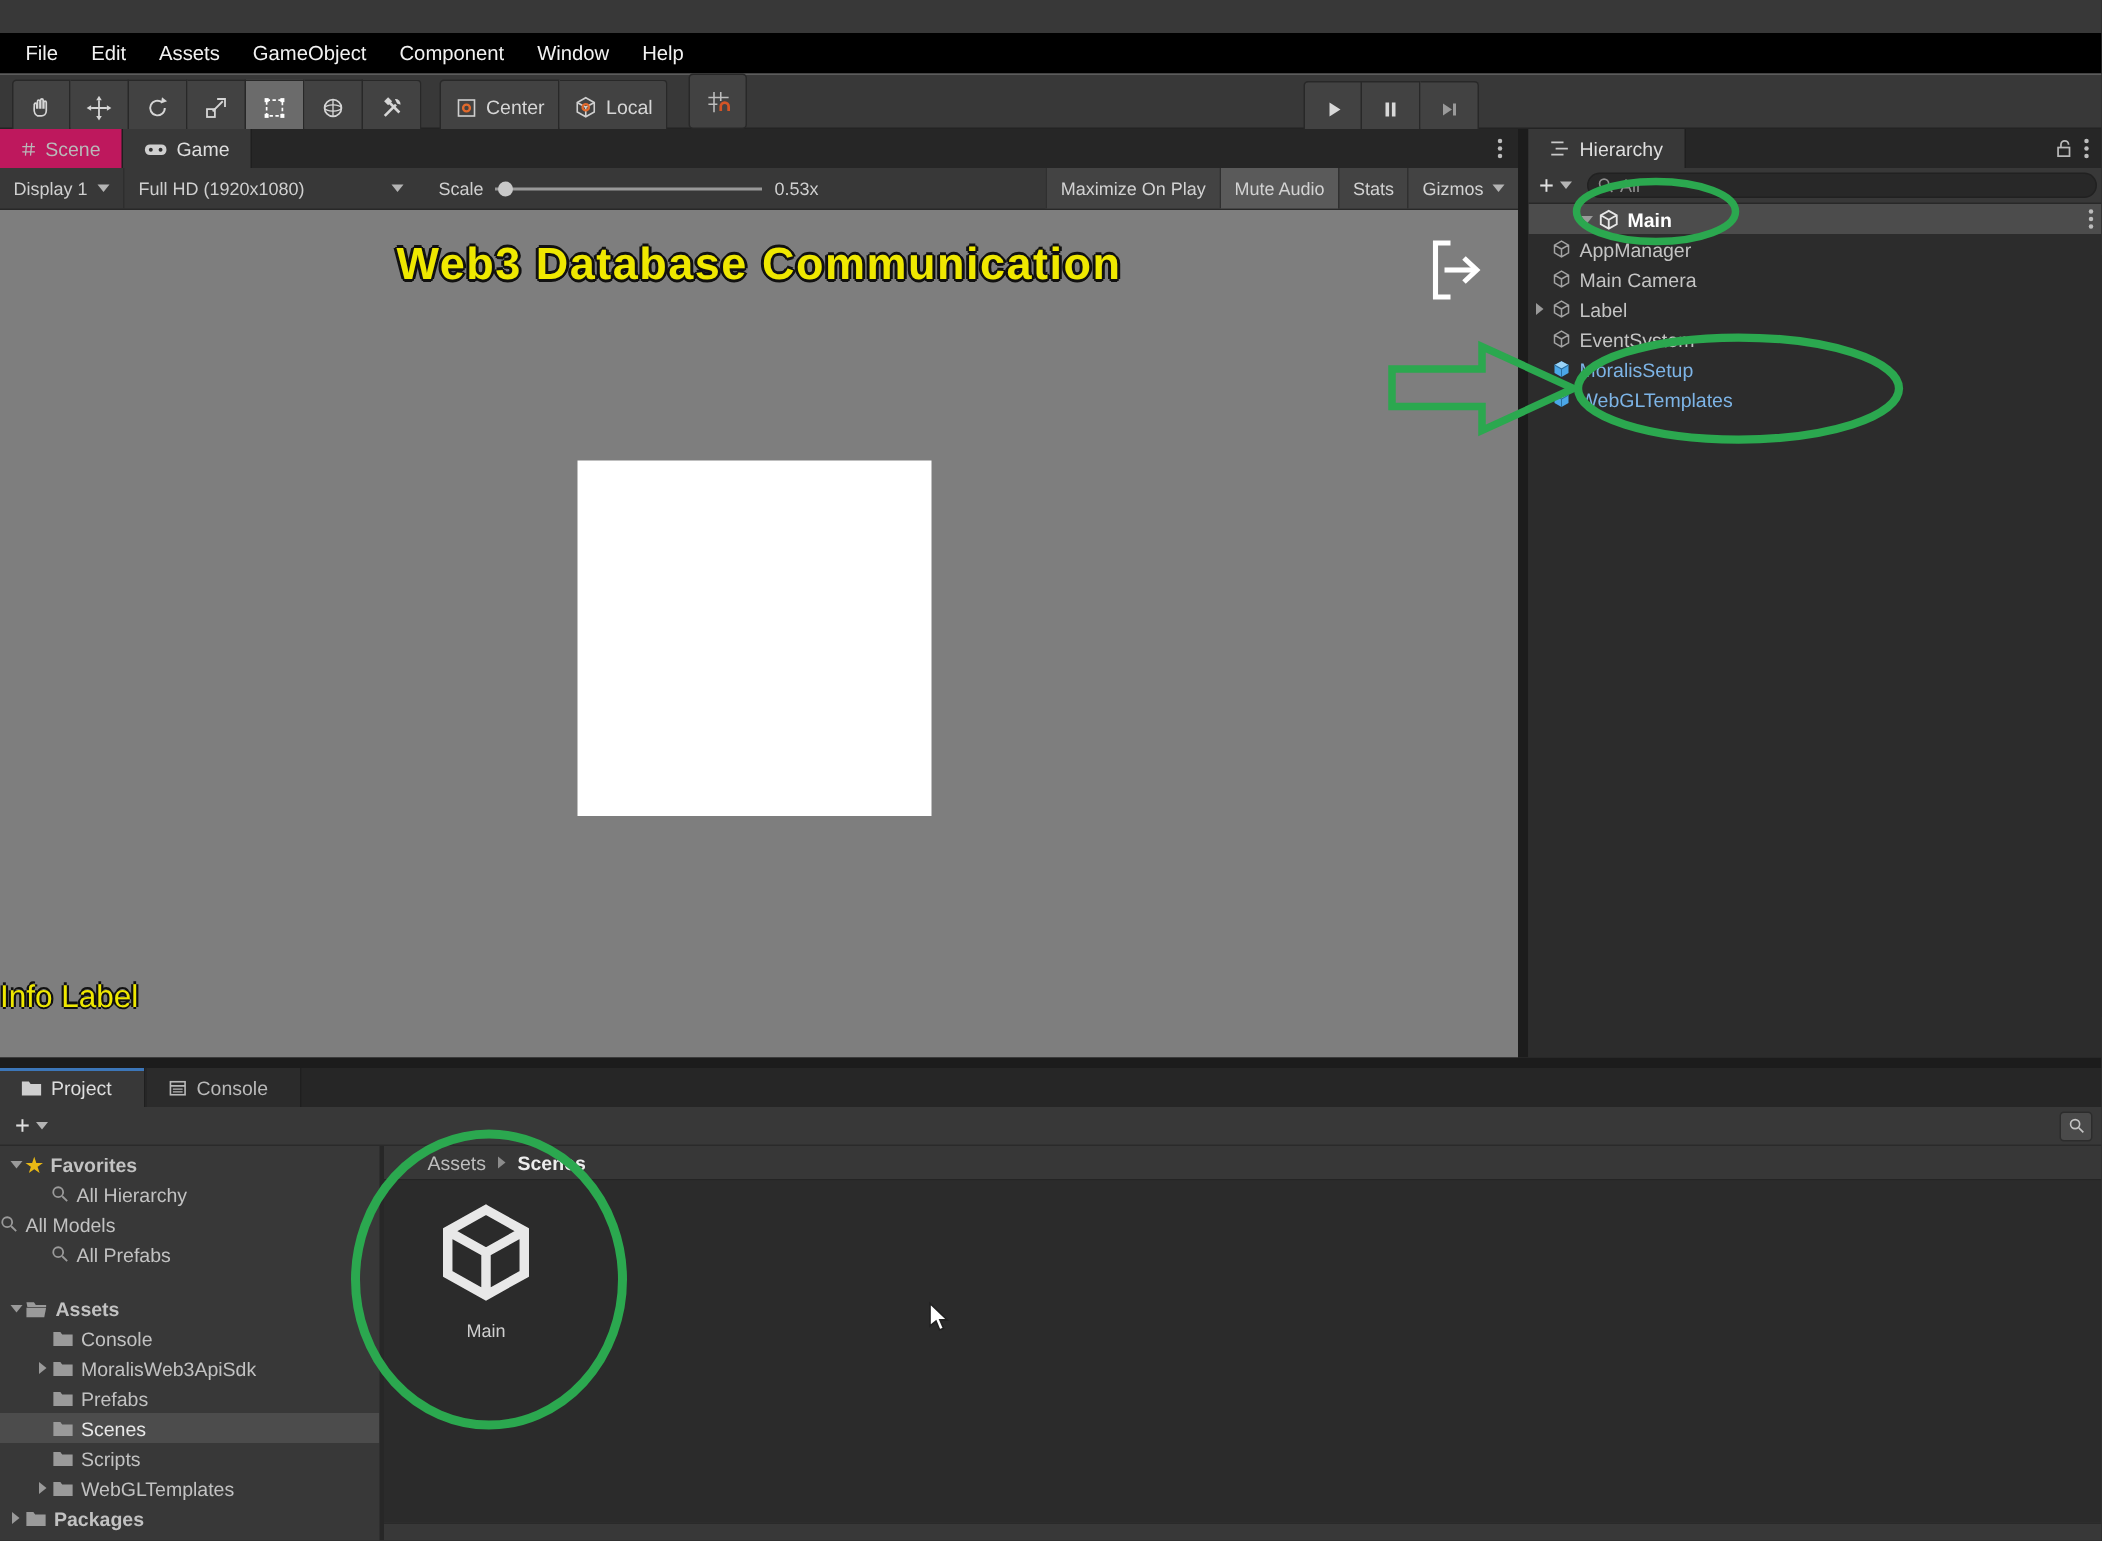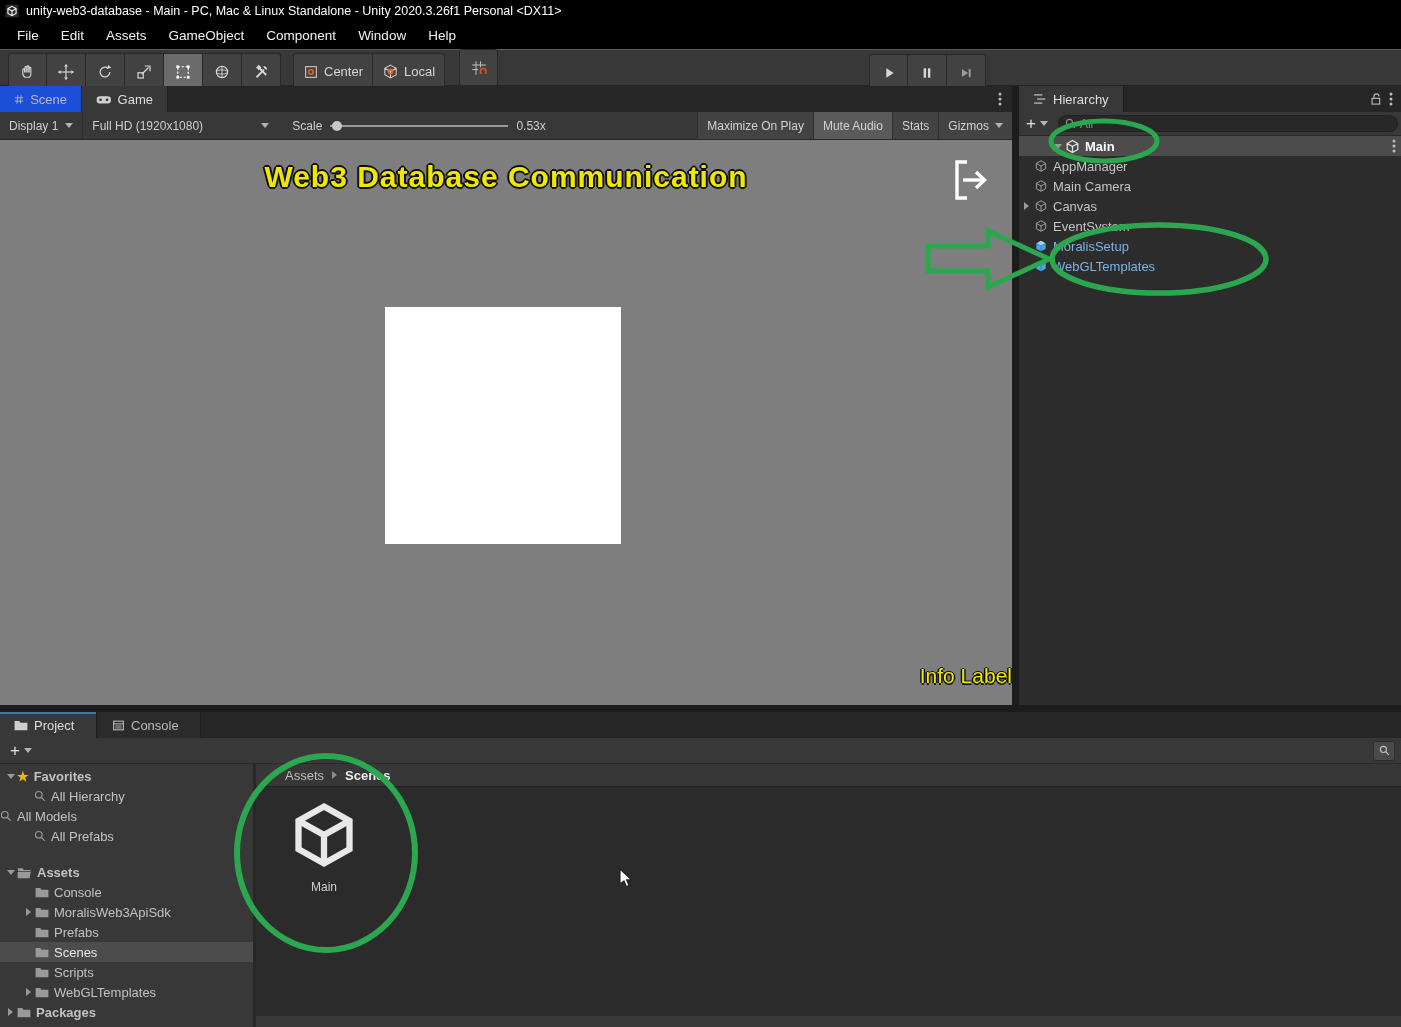--- a/index.html
+++ b/index.html
@@ -24,41 +24,41 @@
   .tbtn{width:39px;height:37px;background:#424242;border:1px solid #282828;border-left:none;display:flex;align-items:center;justify-content:center;color:#d6d6d6}
   .tgroup .tbtn:first-child{border-left:1px solid #282828;border-radius:3px 0 0 3px}
   .tgroup .tbtn:last-child{border-radius:0 3px 3px 0}
   .tbtn.active{background:#6b6b6b;color:#fff}
   .tbtn.wide{width:auto;padding:0 9px;gap:5px;font-size:13px}
   .tbtn.single{border-left:1px solid #282828;border-radius:3px}
   .playgroup{position:absolute;left:869px;top:4px;display:flex;height:29px}
 
   
   .tabbar{height:26px;background:#262626;display:flex;align-items:stretch;position:relative}
-  .tab{display:flex;align-items:center;gap:6px;padding:0 14px;background:#1d4ed8;color:#b9b9b9;border-right:1px solid #1f1f1f;font-size:13px;position:relative}
+  .tab{display:flex;align-items:center;gap:6px;padding:0 14px;background:#be185d;color:#b9b9b9;border-right:1px solid #1f1f1f;font-size:13px;position:relative}
   .tab.active{background:#383838;color:#dedede}
   .kebab{display:flex;align-items:center;justify-content:center;width:16px}
 
   
   .game-panel{position:absolute;top:86px;left:0;width:1012px;height:619px;background:#383838}
   .controlbar{height:28px;background:#383838;border-bottom:1px solid #282828;display:flex;align-items:center;font-size:12px;color:#cfcfcf}
   .dd{display:flex;align-items:center;gap:7px;padding:0 9px;height:100%}
   .caret{width:0;height:0;border-left:4px solid transparent;border-right:4px solid transparent;border-top:5px solid #b4b4b4}
   .tri-right{width:0;height:0;border-top:4px solid transparent;border-bottom:4px solid transparent;border-left:5px solid #9a9a9a}
   .tri-down{width:0;height:0;border-left:4px solid transparent;border-right:4px solid transparent;border-top:5px solid #9a9a9a}
   .slider-wrap{display:flex;align-items:center;margin-left:14px;gap:8px}
   .slider-track{position:relative;width:178px;height:2px;background:#999}
   .slider-knob{position:absolute;left:2px;top:-4px;width:10px;height:10px;border-radius:50%;background:#c8c8c8}
   .cb-right{margin-left:auto;display:flex;align-items:center;height:100%}
   .cb-btn{display:flex;align-items:center;gap:6px;height:100%;padding:0 9px;background:#434343;border-left:1px solid #303030;color:#d2d2d2}
   .cb-btn.lit{background:#5a5a5a}
   .game-view{position:relative;width:100%;height:569px;background:#7e7e7e;overflow:hidden}
   .gv-title{position:absolute;top:20px;left:0;width:100%;text-align:center;font-size:30px;font-weight:bold;letter-spacing:1px;color:var(--overlay-yellow);text-shadow:-2px 0 0 #111,2px 0 0 #111,0 -2px 0 #111,0 2px 0 #111,-1px -1px 0 #111,1px 1px 0 #111,-1px 1px 0 #111,1px -1px 0 #111}
   .gv-square{position:absolute;left:385px;top:167px;width:236px;height:237px;background:#fff}
-  .gv-info{position:absolute;top:524px;left:0;width:100%;text-align:right;font-size:21px;color:var(--overlay-yellow);text-shadow:-1.5px 0 0 #111,1.5px 0 0 #111,0 -1.5px 0 #111,0 1.5px 0 #111}
+  .gv-info{position:absolute;top:513px;left:0;width:100%;text-align:left;font-size:21px;color:var(--overlay-yellow);text-shadow:-1.5px 0 0 #111,1.5px 0 0 #111,0 -1.5px 0 #111,0 1.5px 0 #111}
   .gv-exit{position:absolute;top:18px;right:22px;width:38px;height:44px;color:#fff}
 
   
   .v-divider{position:absolute;left:1012px;top:86px;width:7px;height:619px;background:#1c1c1c}
   .hier-panel{position:absolute;top:86px;left:1019px;right:0;height:619px;background:#2c2c2c;display:flex;flex-direction:column}
   .hier-panel .tabbar .spacer,.bottom-panel .tabbar .spacer{flex:1}
   .searchrow{height:24px;background:#383838;border-bottom:1px solid #282828;display:flex;align-items:center;padding:0 3px;gap:6px}
   .plusdd{display:flex;align-items:center;gap:4px;padding:0 4px;color:#e0e0e0}
   .searchfield{flex:1;height:17px;background:#282828;border:1px solid #212121;border-radius:9px;display:flex;align-items:center;gap:4px;padding:0 6px;color:#8f8f8f;font-size:12px}
   .tree{flex:1;overflow:hidden}
@@ -95,27 +95,20 @@
   .statusbar{height:12px;background:#383838;border-top:1px solid #2a2a2a}
 
   .star{color:#e9b915;font-size:13px;line-height:1}
   .annot{position:absolute;inset:0;pointer-events:none;color:var(--accent-green)}
 </style>
 </head>
 <body>
 
 <div class="window">
 
-  <div class="titlebar">
-    <svg width="14" height="14" viewBox="0 0 24 24">
-        <rect x="1" y="1" width="22" height="22" fill="#2a2a2a"></rect>
-        <path d="M12 4 L19 8 V16 L12 20 L5 16 V8 Z M12 12 V20 M12 12 L19 8 M12 12 L5 8" fill="none" stroke="#fff" stroke-width="1.8"></path>
-      </svg>
-    <span>unity-web3-database - Main - PC, Mac &amp; Linux Standalone - Unity 2020.3.26f1 Personal &lt;DX11&gt;</span>
-  </div>
 
   <div class="menubar">
     <span class="mi">File</span>
     <span class="mi">Edit</span>
     <span class="mi">Assets</span>
     <span class="mi">GameObject</span>
     <span class="mi">Component</span>
     <span class="mi">Window</span>
     <span class="mi">Help</span>
   </div>
@@ -389,21 +382,21 @@
       </div>
       <div class="h-row child">
         <span class="slot">
             <span class="tri-right"></span>
           </span>
         <span class="icon16">
             <svg width="14" height="14" viewBox="0 0 24 24">
               <path d="M12 3 L20 7.5 V16.5 L12 21 L4 16.5 V7.5 Z M12 12 V21 M12 12 L20 7.5 M12 12 L4 7.5" fill="none" stroke="#a2a2a2" stroke-width="1.7"></path>
             </svg>
           </span>
-        <span class="lbl">Canvas</span>
+        <span class="lbl">Label</span>
       </div>
       <div class="h-row child">
         <span class="slot"></span>
         <span class="icon16">
             <svg width="14" height="14" viewBox="0 0 24 24">
               <path d="M12 3 L20 7.5 V16.5 L12 21 L4 16.5 V7.5 Z M12 12 V21 M12 12 L20 7.5 M12 12 L4 7.5" fill="none" stroke="#a2a2a2" stroke-width="1.7"></path>
             </svg>
           </span>
         <span class="lbl">EventSystem</span>
       </div>

